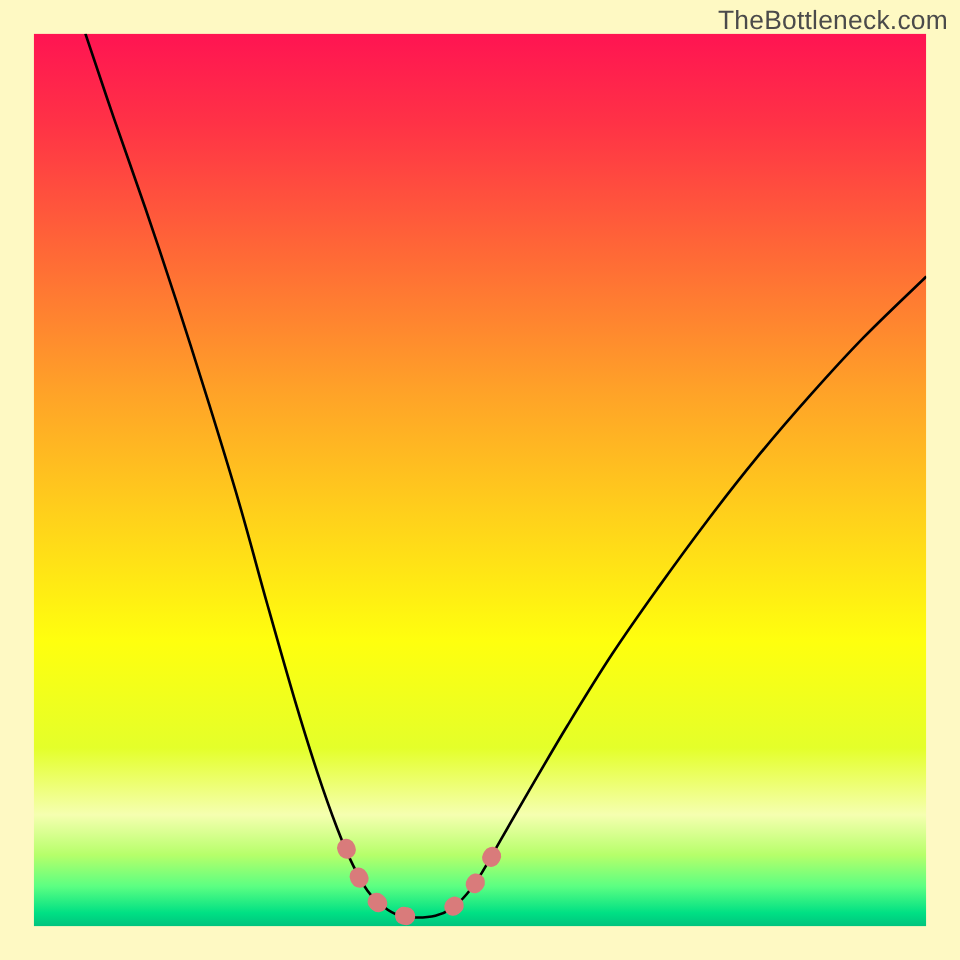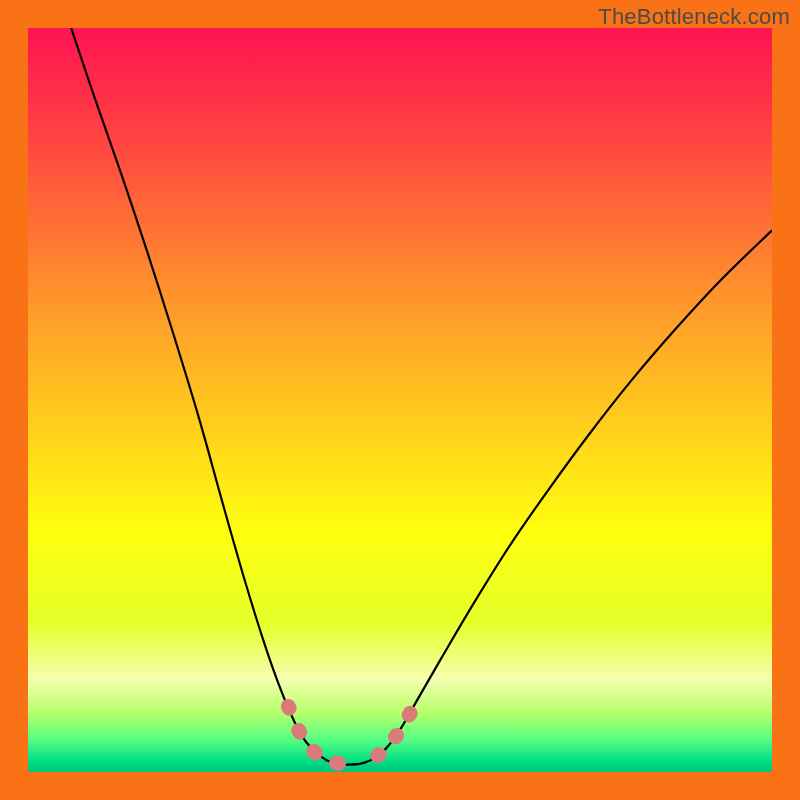--- a/index.html
+++ b/index.html
@@ -10,21 +10,21 @@
     background: #000;
     overflow: hidden;
     font-family: Arial, Helvetica, sans-serif;
   }
   .frame {
     position: absolute;
     top: 0;
     left: 0;
     width: 800px;
     height: 800px;
-    background: #f97316;
+    background: #fef9c3;
   }
   .plot {
     position: absolute;
     top: 28px;
     left: 28px;
     width: 744px;
     height: 744px;
     overflow: hidden;
   }
   .watermark {

